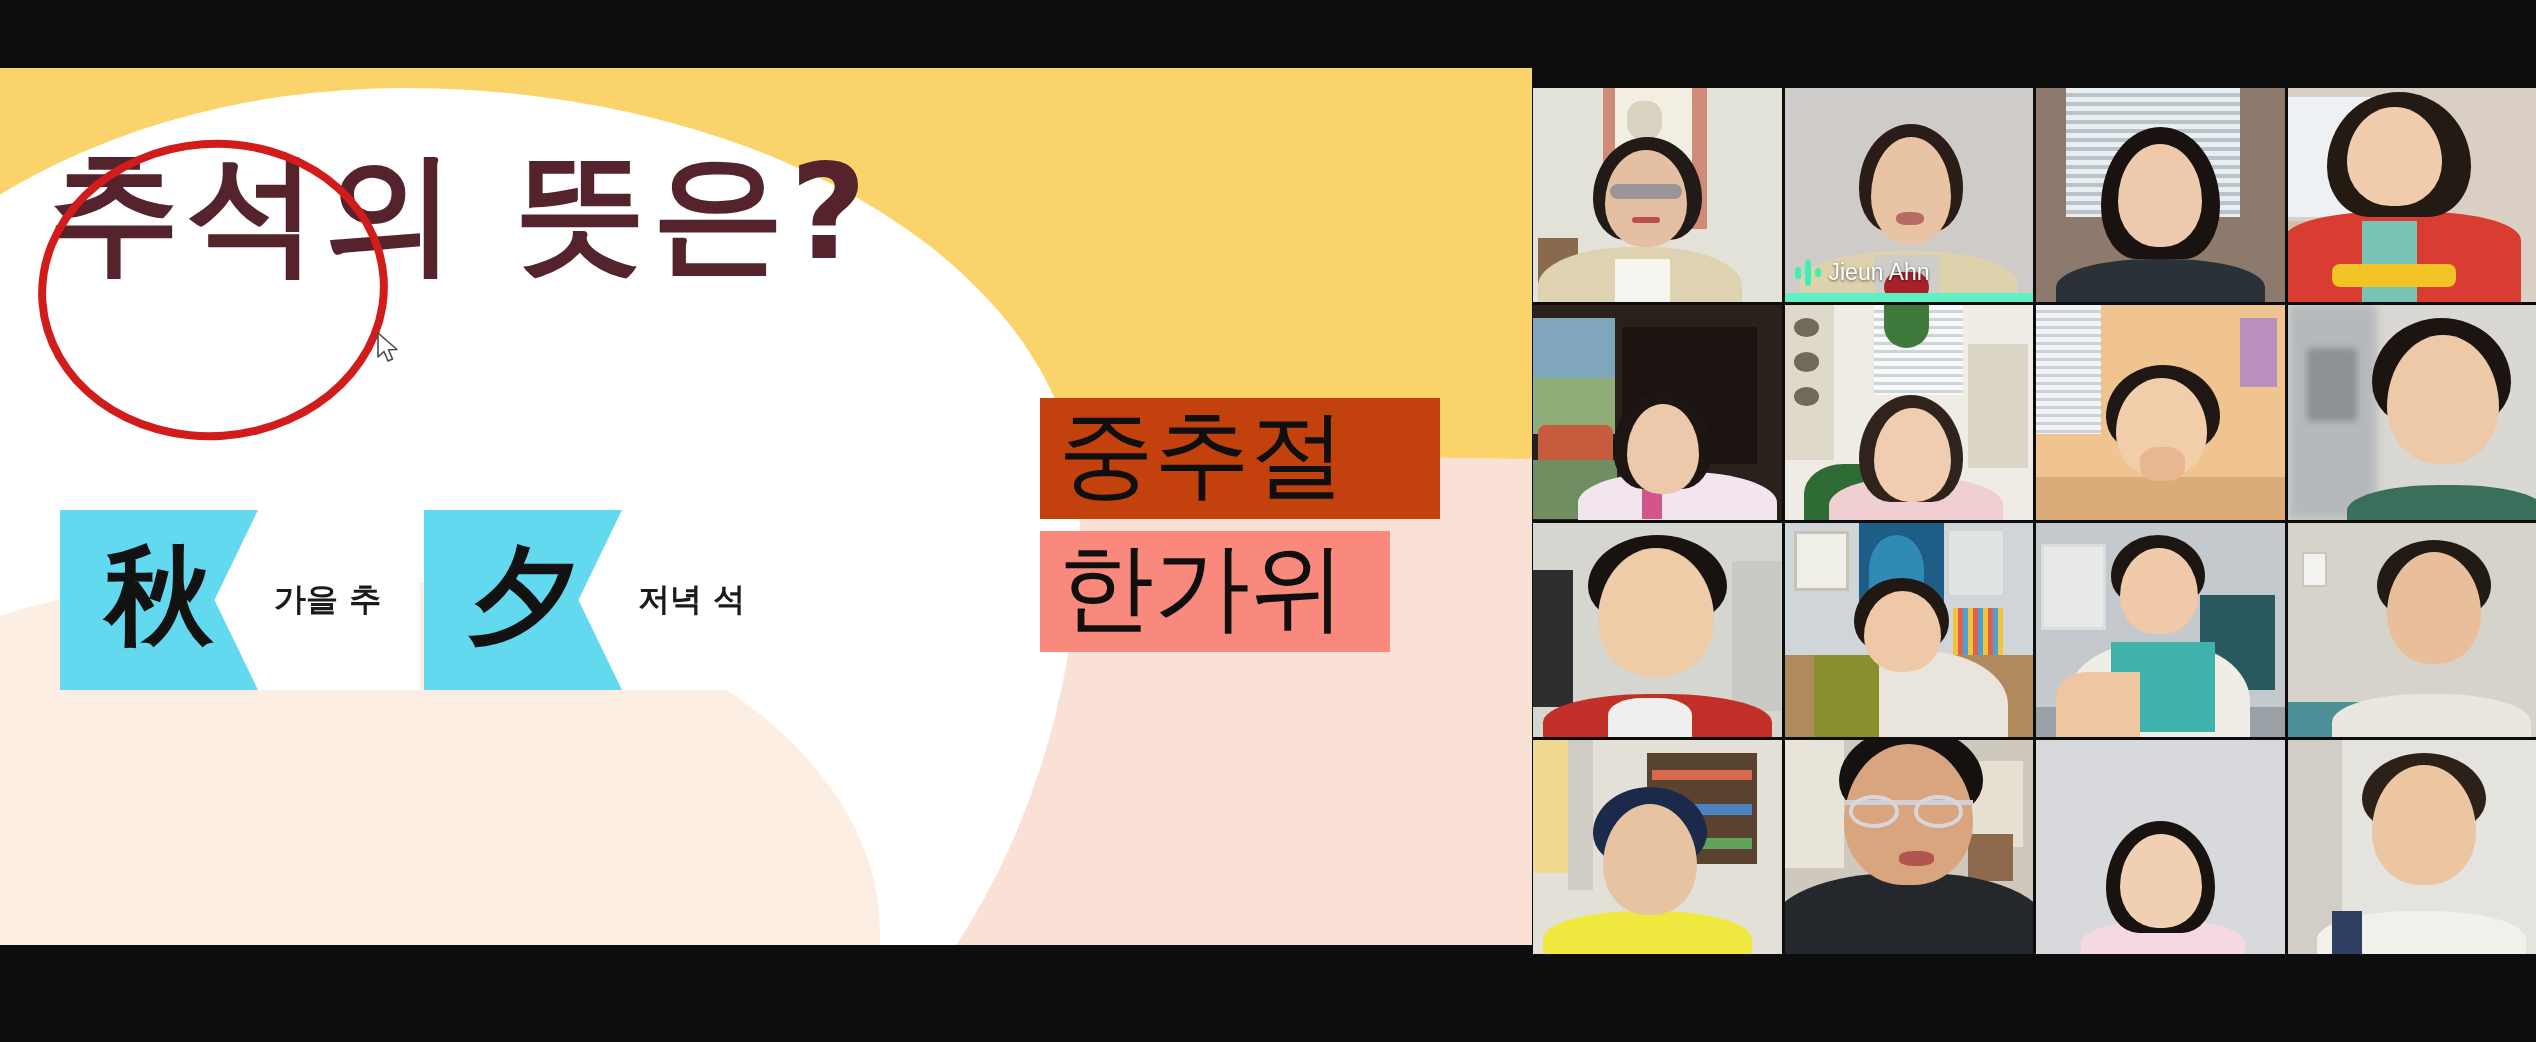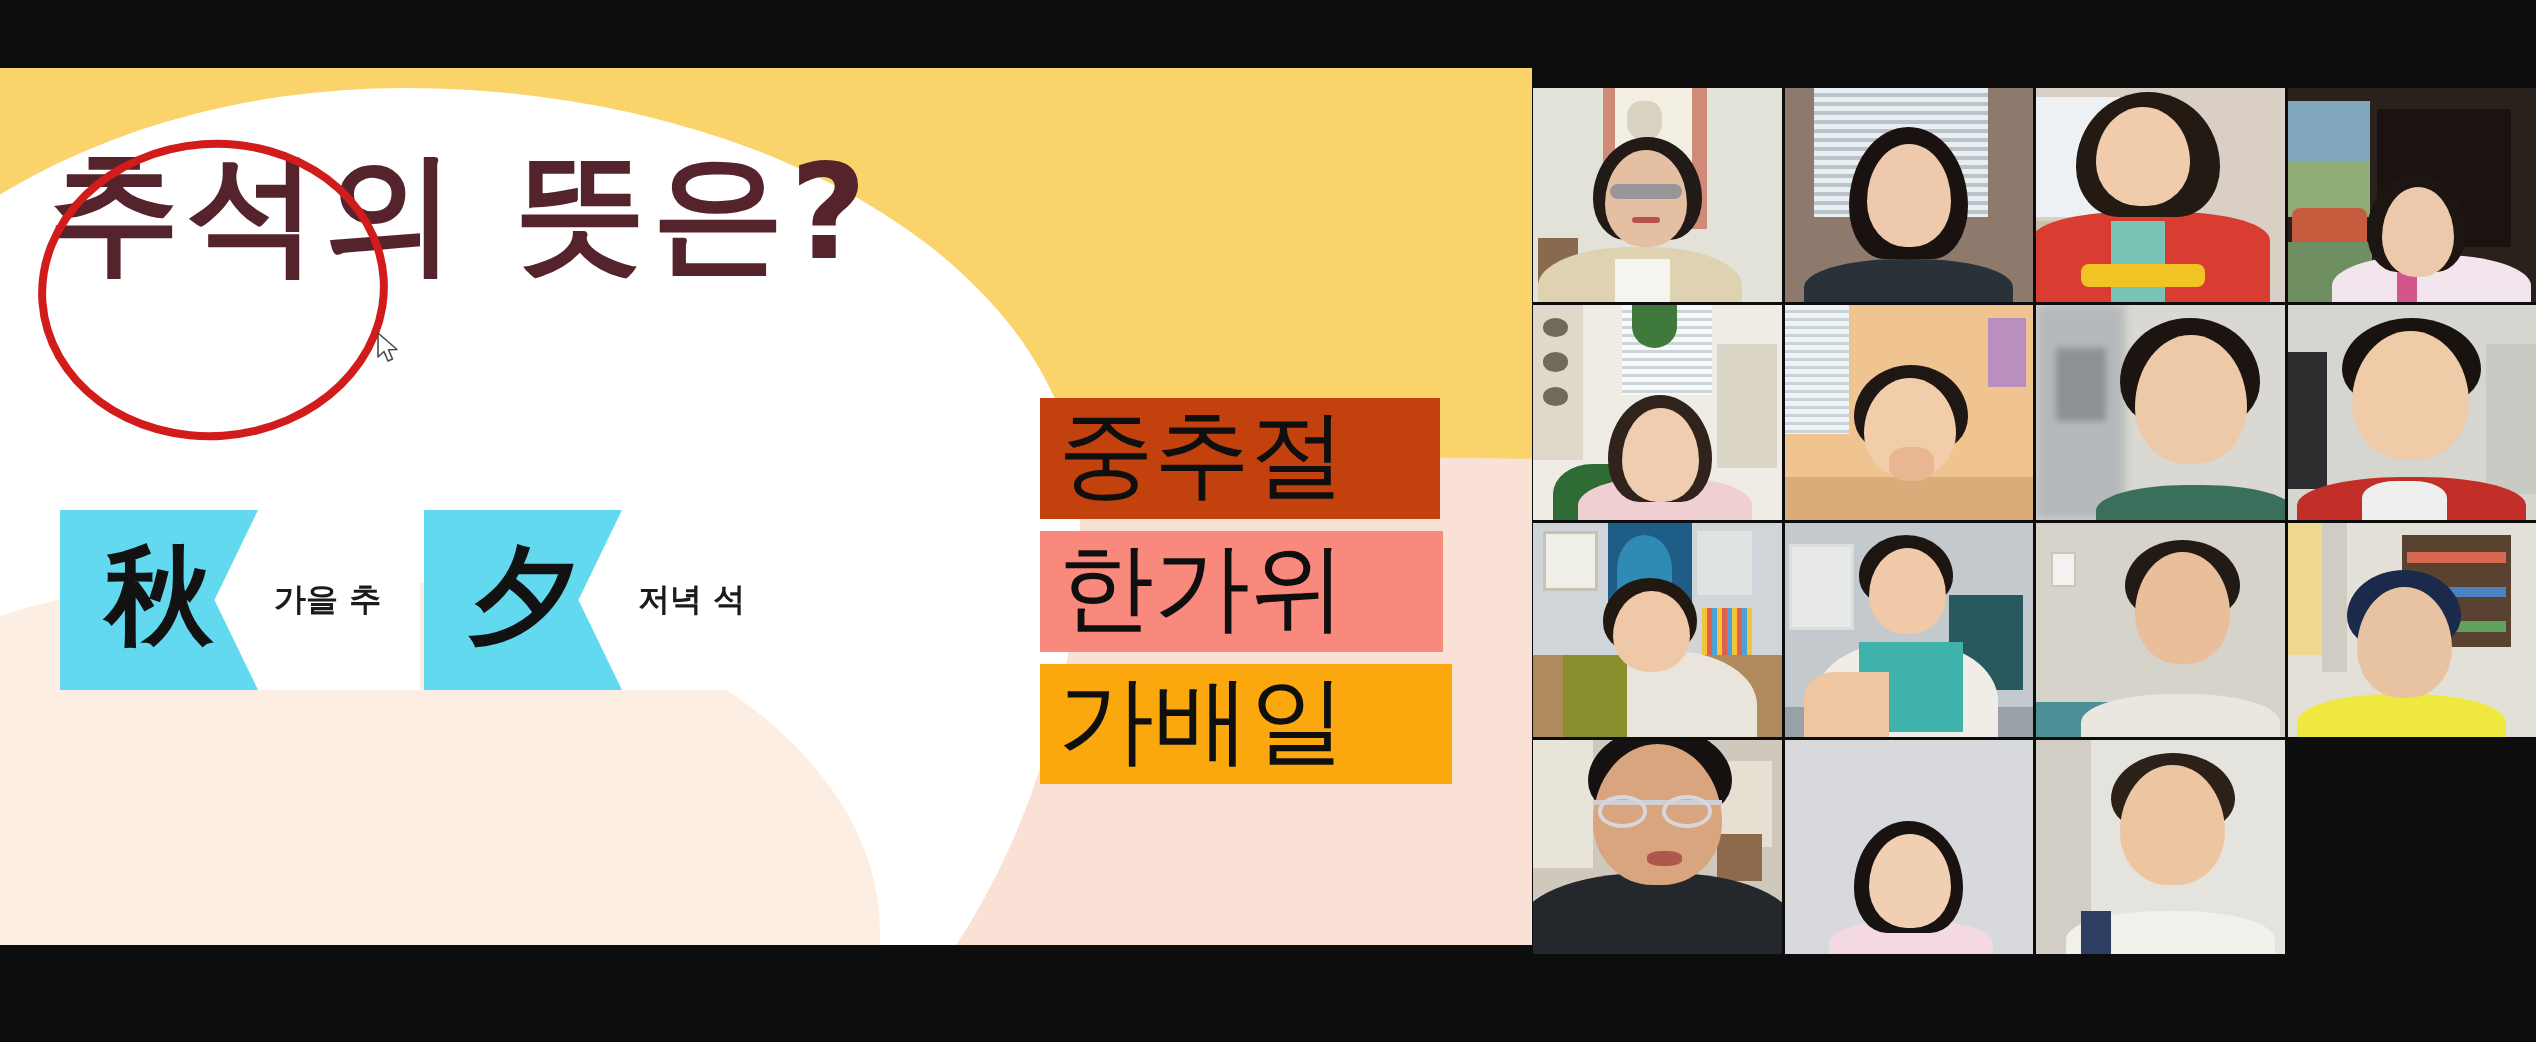--- a/index.html
+++ b/index.html
@@ -94,21 +94,21 @@
 
   
   .word-stack{ position:absolute; left:1040px; top:330px; }
   .word-box{
     font-family:"DejaVu Sans", sans-serif;
     font-size:96px; font-weight:400; color:#0f0f0f;
     padding:6px 18px 14px; line-height:1.05; white-space:nowrap;
     display:block; width:400px;
   }
   .word-box.b1{ background:#c2410c; margin-bottom:12px; }
-  .word-box.b2{ background:#f8897c; margin-bottom:12px; width:403px;}
+  .word-box.b2{ background:#f8897c; margin-bottom:12px; width:350px;}
   .word-box.b3{ background:#fba80e; width:412px; }
 
   
   #cursor{ position:absolute; left:376px; top:332px; z-index:60; }
 
   
   #video-grid{
     position:absolute; left:1533px; top:0; width:1003px; height:1042px;
     background:#0d0d0d;
     display:grid;
@@ -178,21 +178,20 @@
       <div class="hanja-char">夕</div>
       <div class="hanja-read">저녁 석</div>
     </div>
 
   </div>
 
 
   <div class="word-stack">
     <div class="word-box b1">중추절</div>
     <div class="word-box b2">한가위</div>
-    <div class="word-box b3">가배일</div>
   </div>
 
 </div>
 
 <svg id="cursor" width="26" height="34" viewBox="0 0 26 34" style="left: 376px; top: 332px;">
   <path d="M2 1 L2 25 L8 19.5 L12 29 L16.5 27 L12.5 17.8 L21 17.5 Z" fill="#fdfdfd" stroke="#4a4a4a" stroke-width="1.6" stroke-linejoin="round"></path>
 </svg>
 
 <div id="video-grid">
 
@@ -205,20 +204,40 @@
       <div class="deco" style="left:2%;top:70%;width:16%;height:30%;background:#8a6a4e;"></div>
       <div class="body" style="left:2%;top:74%;width:82%;height:30%;background:#ded2b0;"></div>
       <div class="deco" style="left:33%;top:80%;width:22%;height:22%;background:#f6f4ee;"></div>
       <div class="hair" style="left:24%;top:23%;width:44%;height:48%;background:#221a17;"></div>
       <div class="head" style="left:29%;top:29%;width:33%;height:45%;background:#e5bfa2;"></div>
       <div class="deco" style="left:31%;top:45%;width:29%;height:7%;background:#8d8d96;border-radius:20px;opacity:.85"></div>
       <div class="deco" style="left:40%;top:60%;width:11%;height:3%;background:#b9504d;border-radius:6px;"></div>
     </div>
   </div>
 
+  <div class="tile">
+    <div class="scene">
+      <div class="wall" style="background:#cfcbc9"></div>
+      <div class="body" style="left:6%;top:76%;width:88%;height:26%;background:#ded2ad;"></div>
+      <div class="deco" style="left:36%;top:78%;width:26%;height:24%;background:#cfcdc8;"></div>
+      <div class="deco" style="left:40%;top:86%;width:18%;height:14%;background:#a8212a;border-radius:20px;"></div>
+      <div class="hair" style="left:30%;top:17%;width:42%;height:50%;background:#2a1d17;"></div>
+      <div class="head" style="left:35%;top:23%;width:32%;height:50%;background:#e8c4a5;"></div>
+      <div class="deco" style="left:45%;top:58%;width:11%;height:6%;background:#b86b66;border-radius:40%;"></div>
+    </div>
+    <div class="tile-name">
+      <span class="audio-bars">
+          <i></i>
+          <i></i>
+          <i></i>
+        </span>
+      <span class="tile-name-text">Jieun Ahn</span>
+    </div>
+    <div class="speaking-bar"></div>
+  </div>
 
   <div class="tile">
     <div class="scene">
       <div class="wall" style="background:#8d7a6d"></div>
       <div class="deco" style="left:12%;top:0;width:70%;height:60%;background:#cfd6da;"></div>
       <div class="deco" style="left:12%;top:0;width:70%;height:60%;background:repeating-linear-gradient(#e9eef1 0 5px,#b9c3c9 5px 9px);"></div>
       <div class="body" style="left:8%;top:80%;width:84%;height:22%;background:#2b3138;"></div>
       <div class="hair" style="left:26%;top:18%;width:48%;height:62%;background:#191210;"></div>
       <div class="head" style="left:33%;top:26%;width:34%;height:48%;background:#eec9ab;"></div>
     </div>

